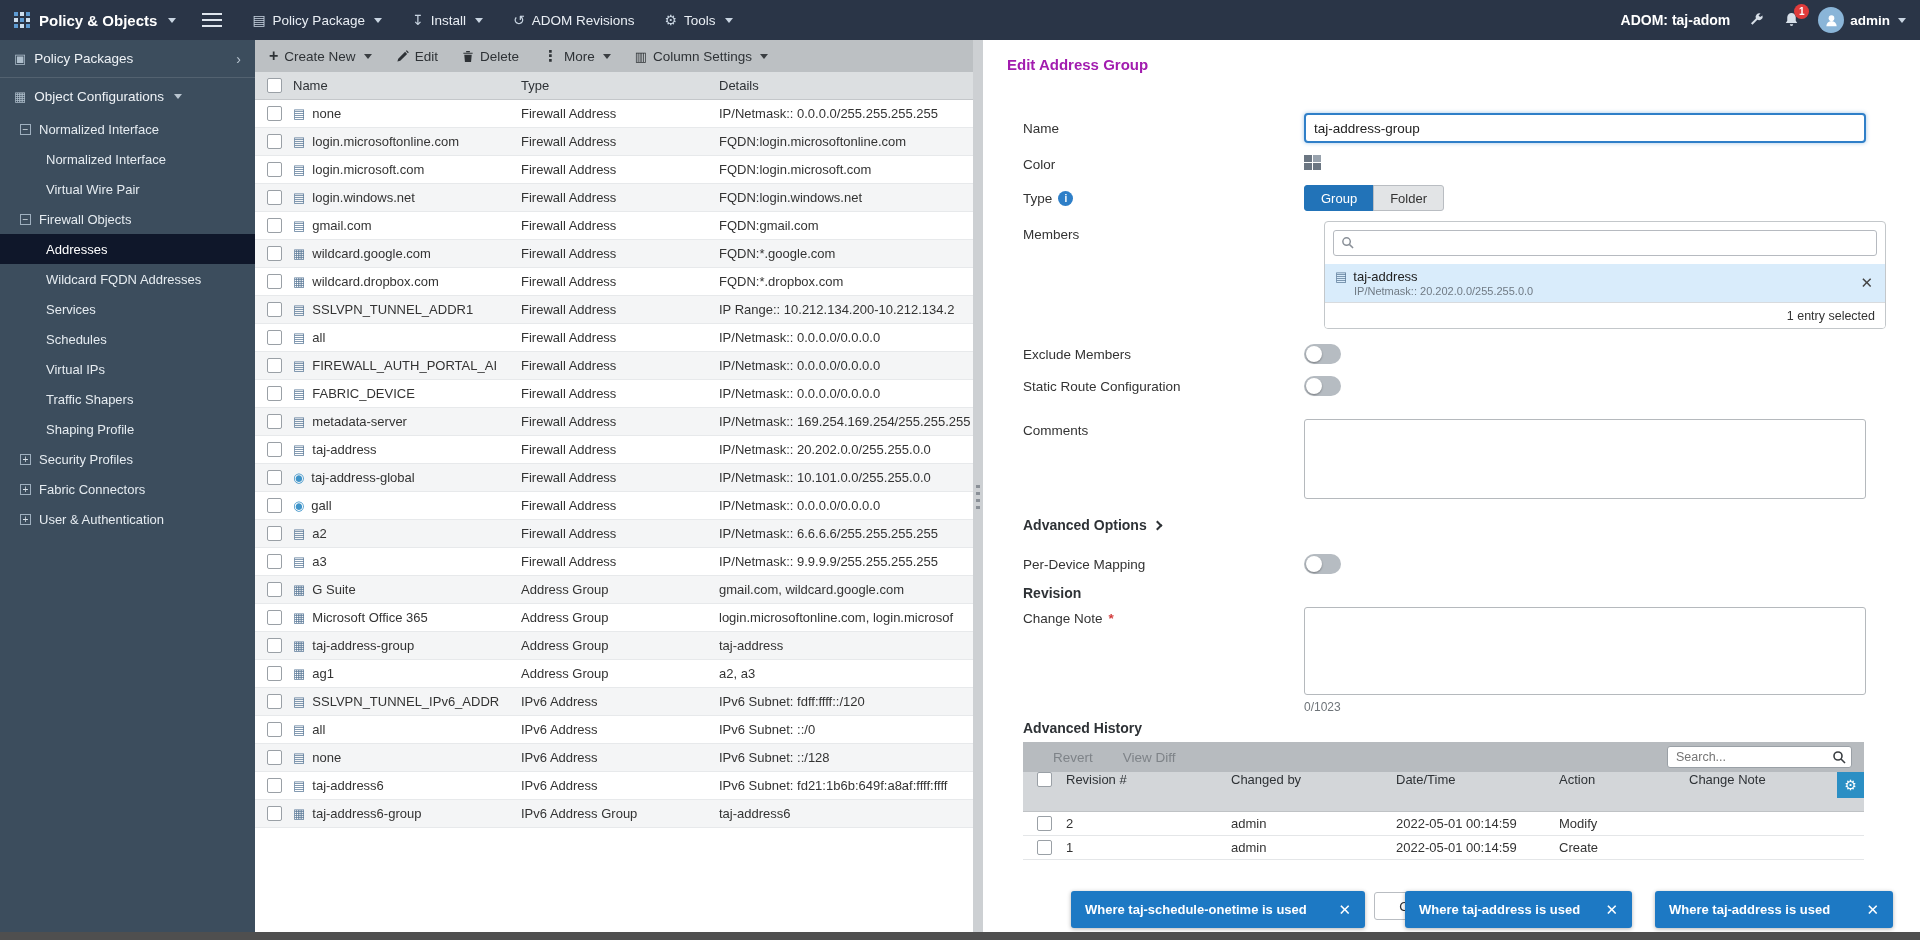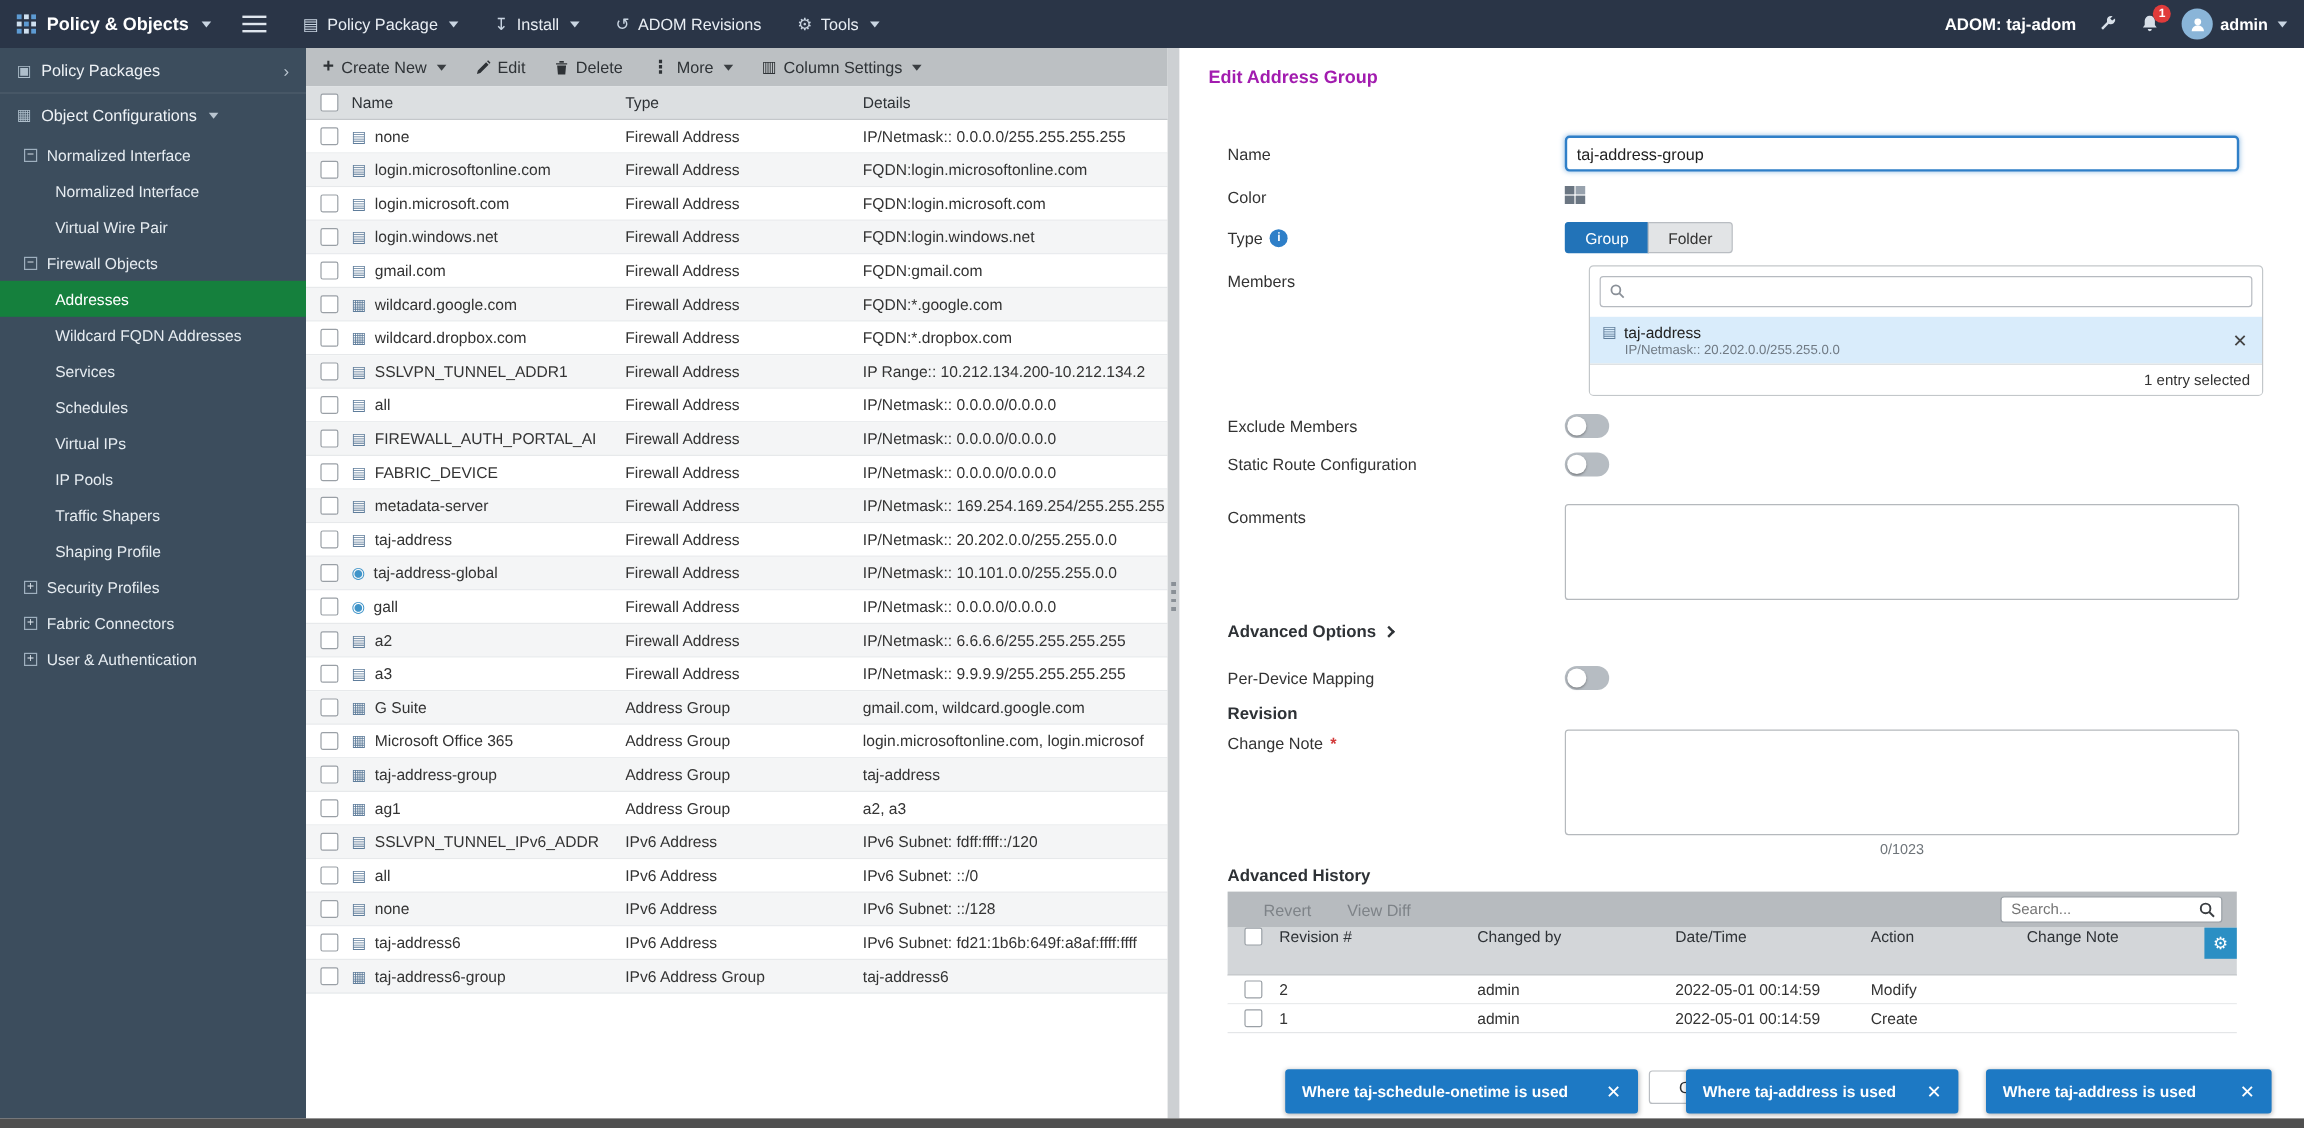--- a/index.html
+++ b/index.html
@@ -35,21 +35,21 @@
 
   
   .side-top { display:flex; align-items:center; gap:8px; height:38px; padding:0 14px; border-bottom:1px solid rgba(255,255,255,.12); font-size:13.5px; cursor:pointer; }
   .side-top .chev { margin-left:auto; color:#b9c5d0; font-size:14px; }
   .side-section { display:flex; align-items:center; gap:8px; height:36px; padding:0 14px; font-size:13.5px; cursor:pointer; }
   .side-section .caret { border-top-color:#b9c5d0; }
   .sideico { color:#aebecb; font-size:13px; }
   .side-item { display:flex; align-items:center; height:30px; font-size:13px; cursor:pointer; color:#e6ecf1; }
   .side-item.group { padding-left:20px; gap:8px; }
   .side-item.child { padding-left:46px; }
-  .side-item.active { background:#15803d; color:#fff; }
+  .side-item.active { background:#0f172a; color:#fff; }
   .expander { width:11px; height:11px; border:1px solid #9fb0bf; color:#d8e1e8; font-size:10px; line-height:9px; text-align:center; flex:none; }
 
   
   .ltoolbar { height:32px; background:#bcc0c3; display:flex; align-items:center; gap:24px; padding:0 14px; color:#2e3236; flex:none; }
   .tbtn { display:flex; align-items:center; gap:6px; font-size:13.5px; cursor:pointer; }
   .tbtn .caret { border-top-color:#3a3e42; }
   .plus { font-size:16px; font-weight:bold; line-height:1; }
   .dots { font-size:15px; font-weight:bold; }
 
   
@@ -94,21 +94,21 @@
   .memtxt { flex:1; }
   .memname { font-size:13px; color:#1d2averted1; display:flex; align-items:center; gap:6px; color:#222; }
   .memsub { font-size:11px; color:#707a84; margin-left:19px; margin-top:1px; }
   .memx { color:#444; font-size:15px; font-weight:bold; cursor:pointer; padding:0 2px; }
   .memfoot { height:26px; border-top:1px solid #d8dbde; display:flex; align-items:center; justify-content:flex-end; padding-right:10px; font-size:12.5px; color:#333; background:#fff; }
   .toggle { width:37px; height:20px; border-radius:10px; background:#b6bcc2; position:relative; cursor:pointer; }
   .toggle .knob { position:absolute; top:2px; left:2px; width:16px; height:16px; border-radius:50%; background:#fff; box-shadow:0 1px 2px rgba(0,0,0,.35); }
   textarea.ta { width:562px; border:1px solid #b5b9bd; border-radius:3px; resize:none; outline:none; font-family:inherit; font-size:13px; padding:6px; }
   .ta-comments { height:80px; }
   .ta-note { height:88px; }
-  .counter { width:562px; text-align:center; font-size:12px; color:#6e7479; margin-top:2px; }
+  .counter { width:562px; text-align:left; font-size:12px; color:#6e7479; margin-top:2px; }
   .advrow { display:flex; align-items:center; gap:4px; font-size:14px; font-weight:bold; color:#2e3236; margin:8px 0 18px 0; cursor:pointer; }
   .chevr { width:7px; height:7px; border-right:2px solid #2e3236; border-top:2px solid #2e3236; transform:rotate(45deg); display:inline-block; margin-left:3px; }
   .sechdr { font-size:14px; font-weight:bold; color:#2e3236; margin:6px 0; }
   .req { color:#d23b3b; font-weight:bold; }
 
   
   .rev { width:841px; margin-top:6px; }
   .revbar { height:30px; background:#b7bbbf; display:flex; align-items:center; }
   .revbtn { color:#7e8finally388; color:#7e8388; font-size:13.5px; margin-left:30px; cursor:default; }
   .revsearch { margin-left:auto; margin-right:12px; position:relative; }
@@ -240,23 +240,20 @@
           <span class="side-label">Wildcard FQDN Addresses</span>
         </div>
         <div class="side-item child">
           <span class="side-label">Services</span>
         </div>
         <div class="side-item child">
           <span class="side-label">Schedules</span>
         </div>
         <div class="side-item child">
           <span class="side-label">Virtual IPs</span>
-        </div>
-        <div class="side-item child">
-          <span class="side-label">IP Pools</span>
         </div>
         <div class="side-item child">
           <span class="side-label">Traffic Shapers</span>
         </div>
         <div class="side-item child">
           <span class="side-label">Shaping Profile</span>
         </div>
         <div class="side-item group">
           <span class="expander">+</span>
           <span class="side-label">Security Profiles</span>

